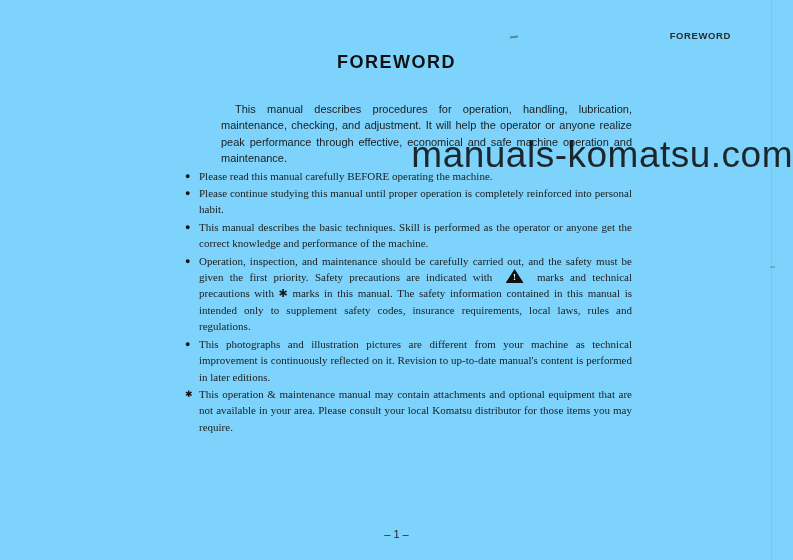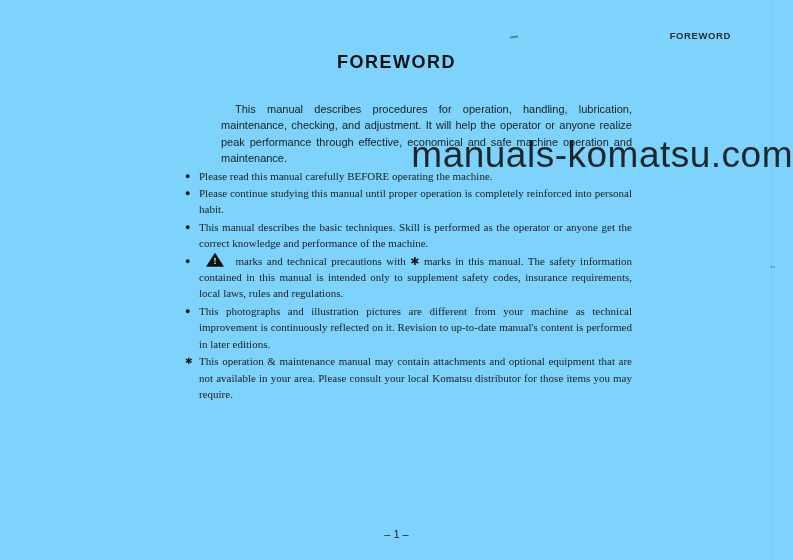--- a/index.html
+++ b/index.html
@@ -165,20 +165,21 @@
       </li>
 
       <li>
         <span class="li-marker">●</span>
         <span class="li-text">This manual describes the basic techniques. Skill is performed as the operator or anyone get the correct knowledge and performance of the machine.</span>
       </li>
 
       <li>
         <span class="li-marker">●</span>
         <span class="li-text">
+          <span>Operation, inspection, and maintenance should be carefully carried out, and the safety must be given the first priority. Safety precautions are indicated with</span>
           <span class="warn-tri">
               <span>!</span>
             </span>
           <span>marks and technical precautions with ✱ marks in this manual. The safety information contained in this manual is intended only to supplement safety codes, insurance requirements, local laws, rules and regulations.</span>
         </span>
       </li>
 
       <li>
         <span class="li-marker">●</span>
         <span class="li-text">This photographs and illustration pictures are different from your machine as technical improvement is continuously reflected on it. Revision to up-to-date manual's content is performed in later editions.</span>

